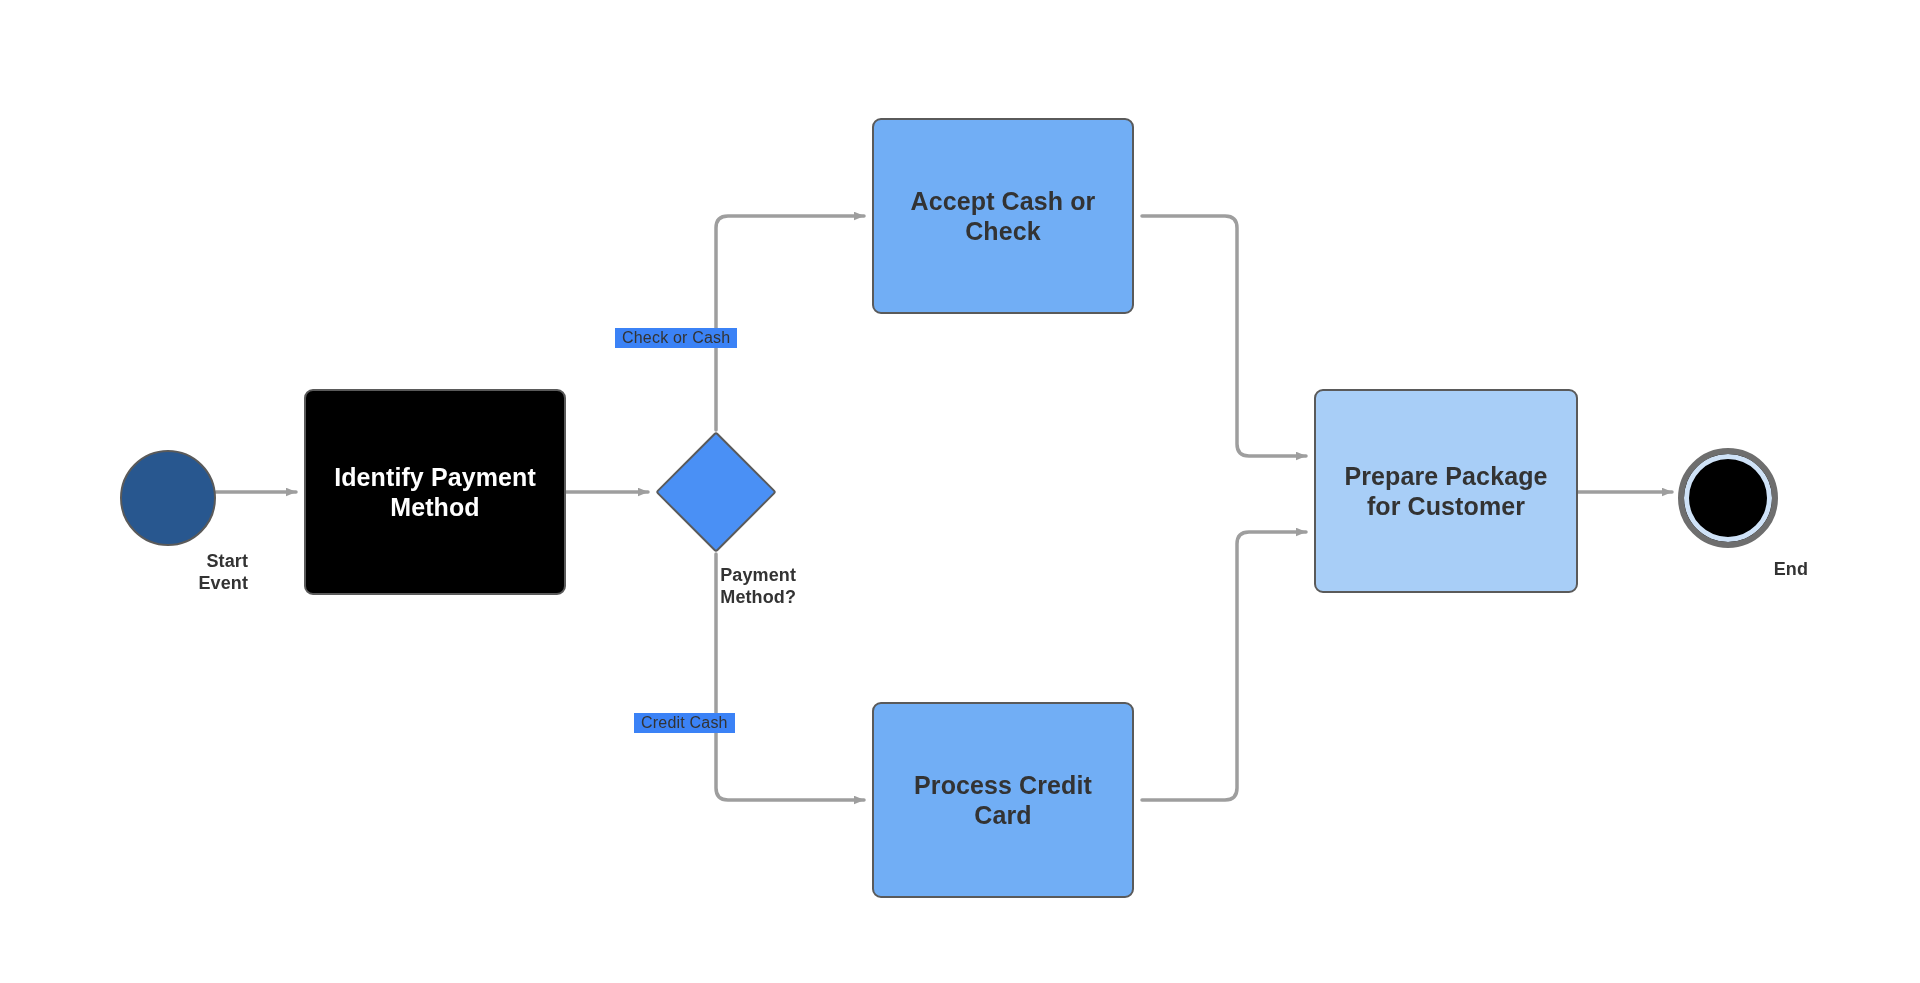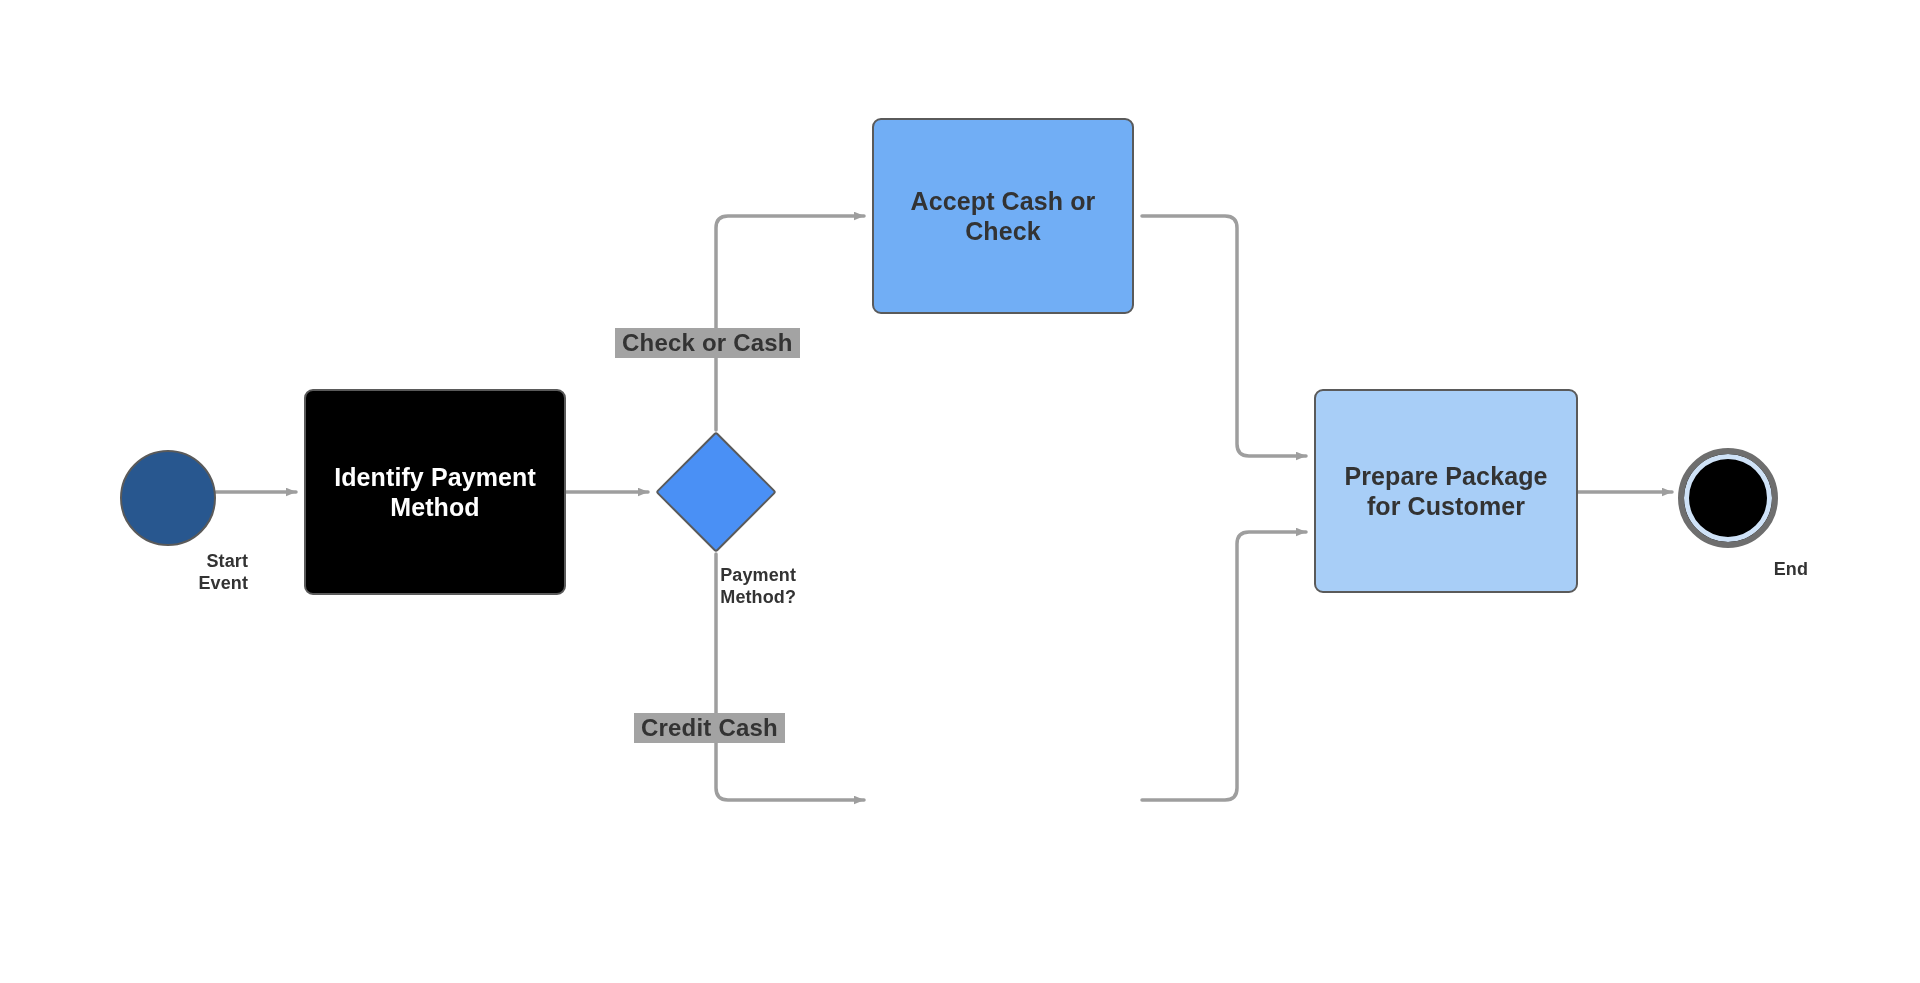--- a/index.html
+++ b/index.html
@@ -78,25 +78,25 @@
     color: #333333;
     font-size: 18px;
     line-height: 1.22;
     text-align: right;
     white-space: pre-line;
     letter-spacing: 0.1px;
     margin-top: 23px;
   }
   .edge-label {
     position: absolute;
-    font-weight: bold;
+    font-weight: normal;
     color: #333333;
-    font-size: 24px;
+    font-size: 16px;
     letter-spacing: 0.2px;
-    background: #a3a3a3;
+    background: #3b82f6;
     padding: 1px 7px;
     white-space: nowrap;
   }
 </style>
 </head>
 <body>
 
 <div id="canvas">
 
   <svg class="edges" viewBox="0 0 1920 983">
@@ -141,20 +141,24 @@
 
   <div class="edge-label" style="left:615px; top:328px;">Check or Cash</div>
 
   <div class="edge-label" style="left:634px; top:713px;">Credit Cash</div>
 
   <div class="node task task-mid" style="left:872px; top:118px; width:262px; height:196px;">
     <span>Accept Cash or
 Check</span>
   </div>
 
+  <div class="node task task-mid" style="left:872px; top:702px; width:262px; height:196px;">
+    <span>Process Credit
+Card</span>
+  </div>
 
   <div class="node task task-light" style="left:1314px; top:389px; width:264px; height:204px;">
     <span>Prepare Package
 for Customer</span>
   </div>
 
   <div class="end-event-outer" style="left:1678px; top:448px; width:100px; height:100px;"></div>
   <div class="label" style="left:1648px; top:536px; width:160px;">End</div>
 
 </div>

